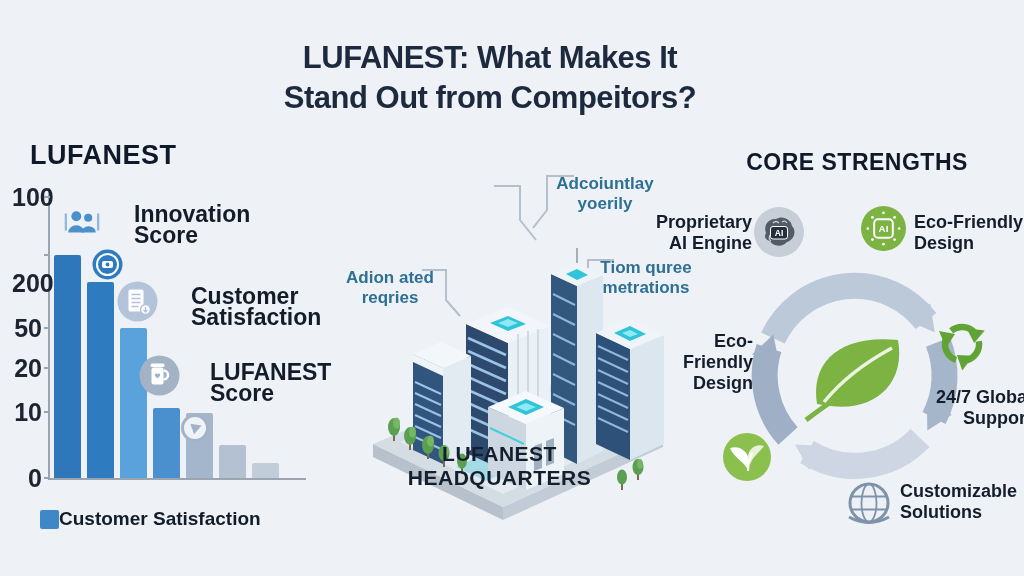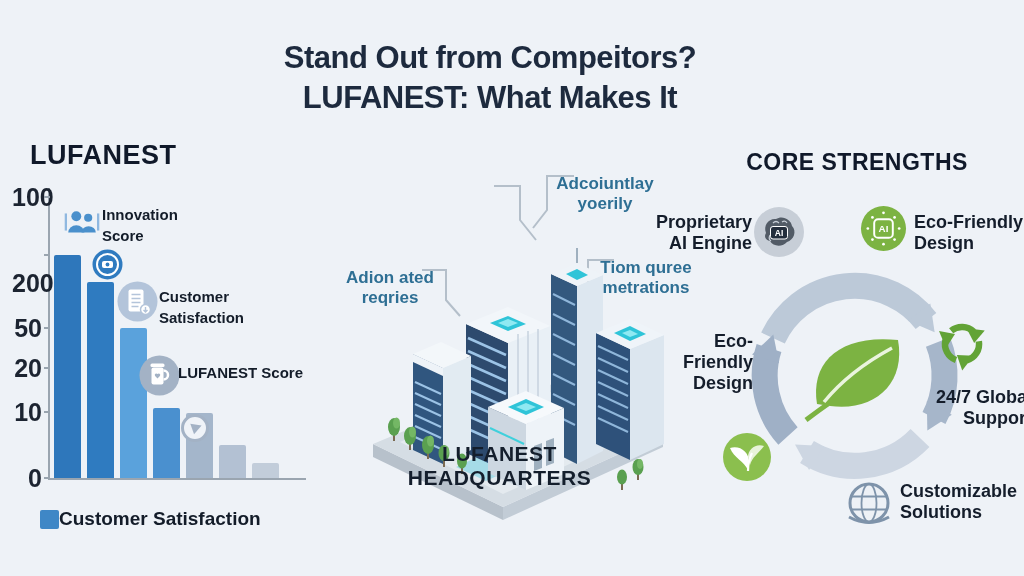--- a/index.html
+++ b/index.html
@@ -16,21 +16,21 @@
   
   .lp-heading{left:30px;top:140px;font-size:27px;font-weight:700;color:#10192a;letter-spacing:0.5px;}
   #chart{left:12px;top:186px;width:330px;height:310px;}
   .axis-y{position:absolute;left:36px;top:2px;width:2px;height:292px;background:#9aa5b0;}
   .axis-x{position:absolute;left:36px;top:292px;width:258px;height:2px;background:#9aa5b0;}
   #bar-series{position:absolute;left:42px;top:0;width:246px;height:292px;}
   .bar{position:absolute;bottom:0;width:27px;border-radius:2px 2px 0 0;}
   #yticks{position:absolute;left:0;top:0;width:44px;height:300px;}
   .tick-label{position:absolute;left:0;width:30px;text-align:right;font-size:25px;font-weight:700;color:#1c2431;line-height:22px;}
   .tick-mark{position:absolute;left:32px;width:6px;height:2px;background:#9aa5b0;}
-  .chart-label{font-size:15px;font-weight:700;color:#131c29;line-height:21px;}
+  .chart-label{font-size:23px;font-weight:700;color:#131c29;line-height:21px;margin-left:32px;}
   .legend{left:40px;top:508px;display:flex;align-items:center;}
   .legend-swatch{width:19px;height:19px;border-radius:2px;}
   .legend-text{font-size:19px;font-weight:700;color:#131c29;}
   
   .callout{font-size:17px;font-weight:700;color:#2e6f94;line-height:20px;text-align:center;}
   .caption{left:382px;top:442px;width:235px;text-align:center;
            font-size:21px;font-weight:700;color:#141e2c;line-height:24px;letter-spacing:0.5px;}
   
   .rp-heading{left:732px;top:149px;width:250px;text-align:center;
               font-size:23px;font-weight:700;color:#10192a;letter-spacing:0.5px;}
@@ -39,22 +39,22 @@
   
   .footer{left:260px;top:531px;width:490px;text-align:center;
           font-size:19px;font-weight:700;color:#262d38;letter-spacing:0.5px;}
 </style>
 </head>
 <body>
 
 <div id="stage">
 
   <div class="abs title">
+    <div>LUFANEST: What Makes It</div>
     <div>Stand Out from Compeitors?</div>
-    <div>LUFANEST: What Makes It</div>
   </div>
 
   <div class="abs lp-heading">LUFANEST</div>
 
   <div class="abs" id="chart">
     <div class="axis-y"></div>
     <div class="axis-x"></div>
     <div id="yticks">
         <div class="tick-label" style="top: 0px;">100</div>
         <div class="tick-mark" style="top: 10px;"></div>

